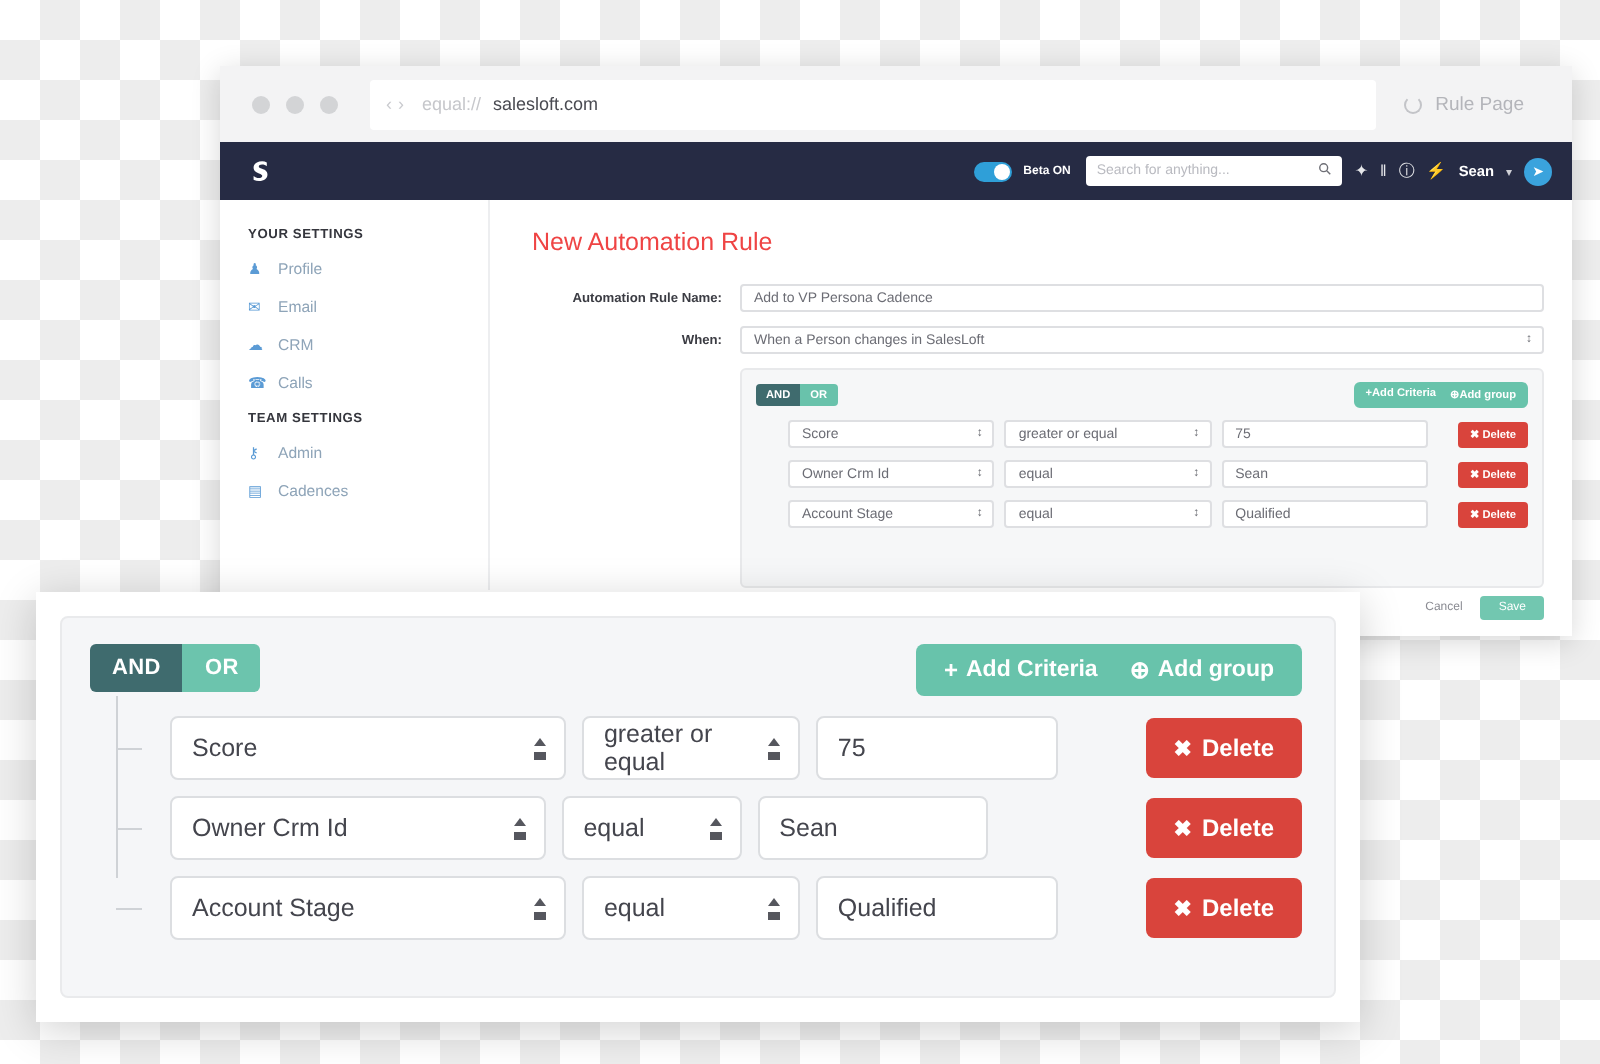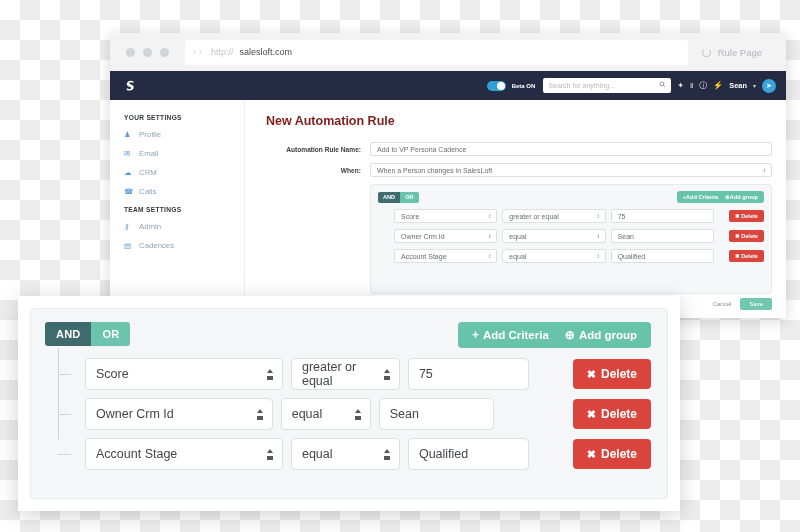--- a/index.html
+++ b/index.html
@@ -169,22 +169,22 @@
     gap: 6px;
     margin-bottom: 10px;
     font-size: 7.8px;
     color: #8ea4b8;
   }
   .side-ico { color: #5b9bd5; font-size: 7.5px; width: 9px; }
 
   .bw-main { flex: 1; padding: 14px 14px 0 21px; }
   .bw-title {
     font-size: 12.5px;
-    color: #7f1d1d;
-    font-weight: bold;
+    color: #ef4444;
+    font-weight: normal;
     margin-bottom: 14px;
   }
   .bw-formrow { display: flex; align-items: center; margin-bottom: 7px; }
   .bw-label {
     width: 104px;
     text-align: right;
     font-size: 6.6px;
     font-weight: bold;
     color: #3b3c43;
     padding-right: 9px;
@@ -427,21 +427,21 @@
   <div class="browser-chrome">
     <div class="dots">
       <span class="dot"></span>
       <span class="dot"></span>
       <span class="dot"></span>
     </div>
     <div class="url-bar">
       <span class="navarrows">
         <span>‹</span><span>›</span>
       </span>
-      <span class="url-proto">http://</span>
+      <span class="url-proto">equal://</span>
       <span class="url-host">salesloft.com</span>
     </div>
     <div class="home-page">
       <span class="reload-ico"></span>
       <span>Rule Page</span>
     </div>
   </div>
 
   <div class="app-nav">
     <div class="sl-logo">

